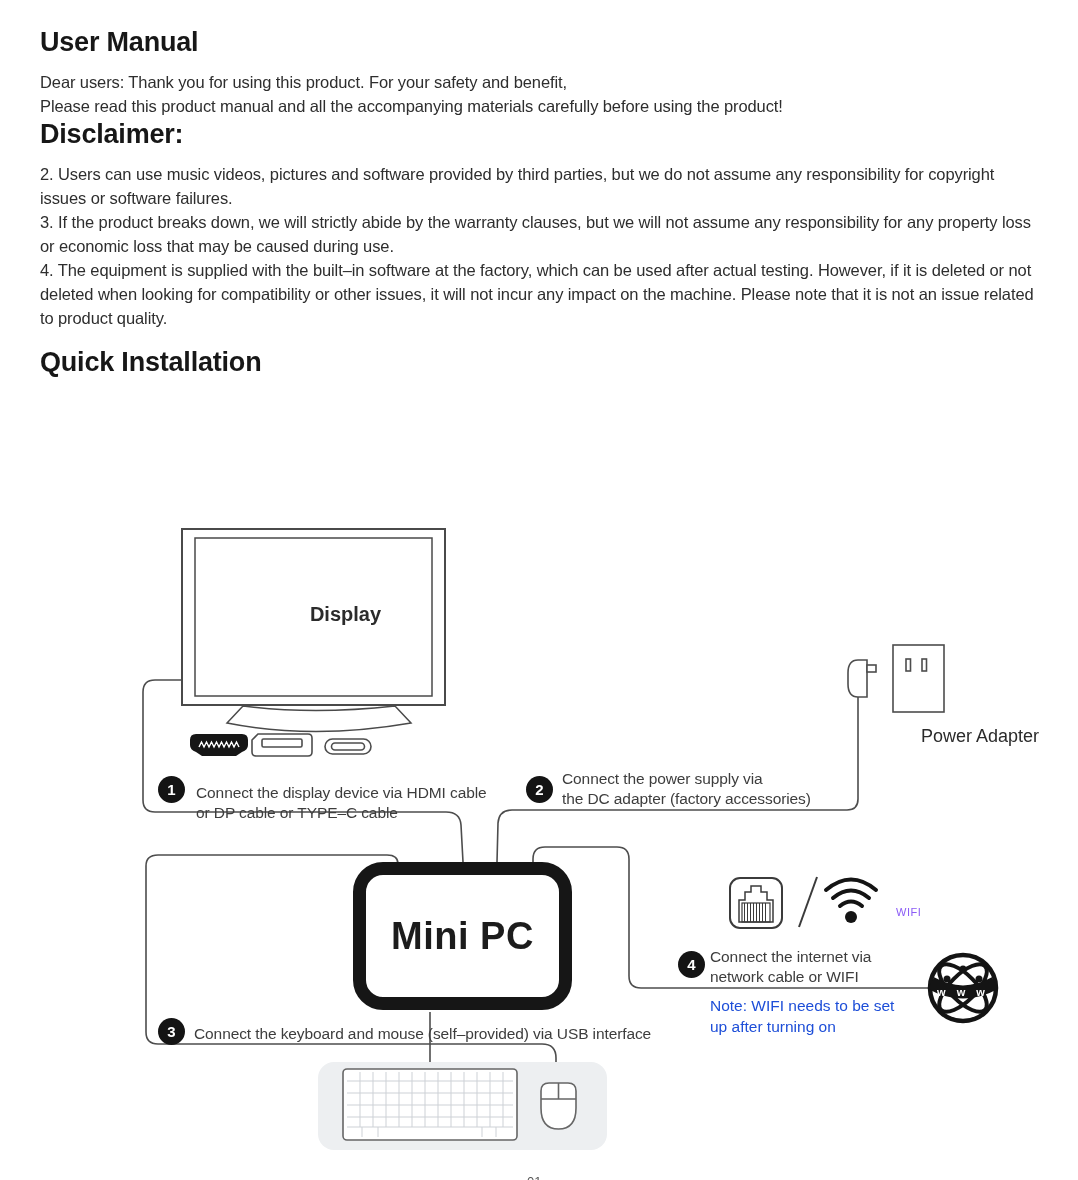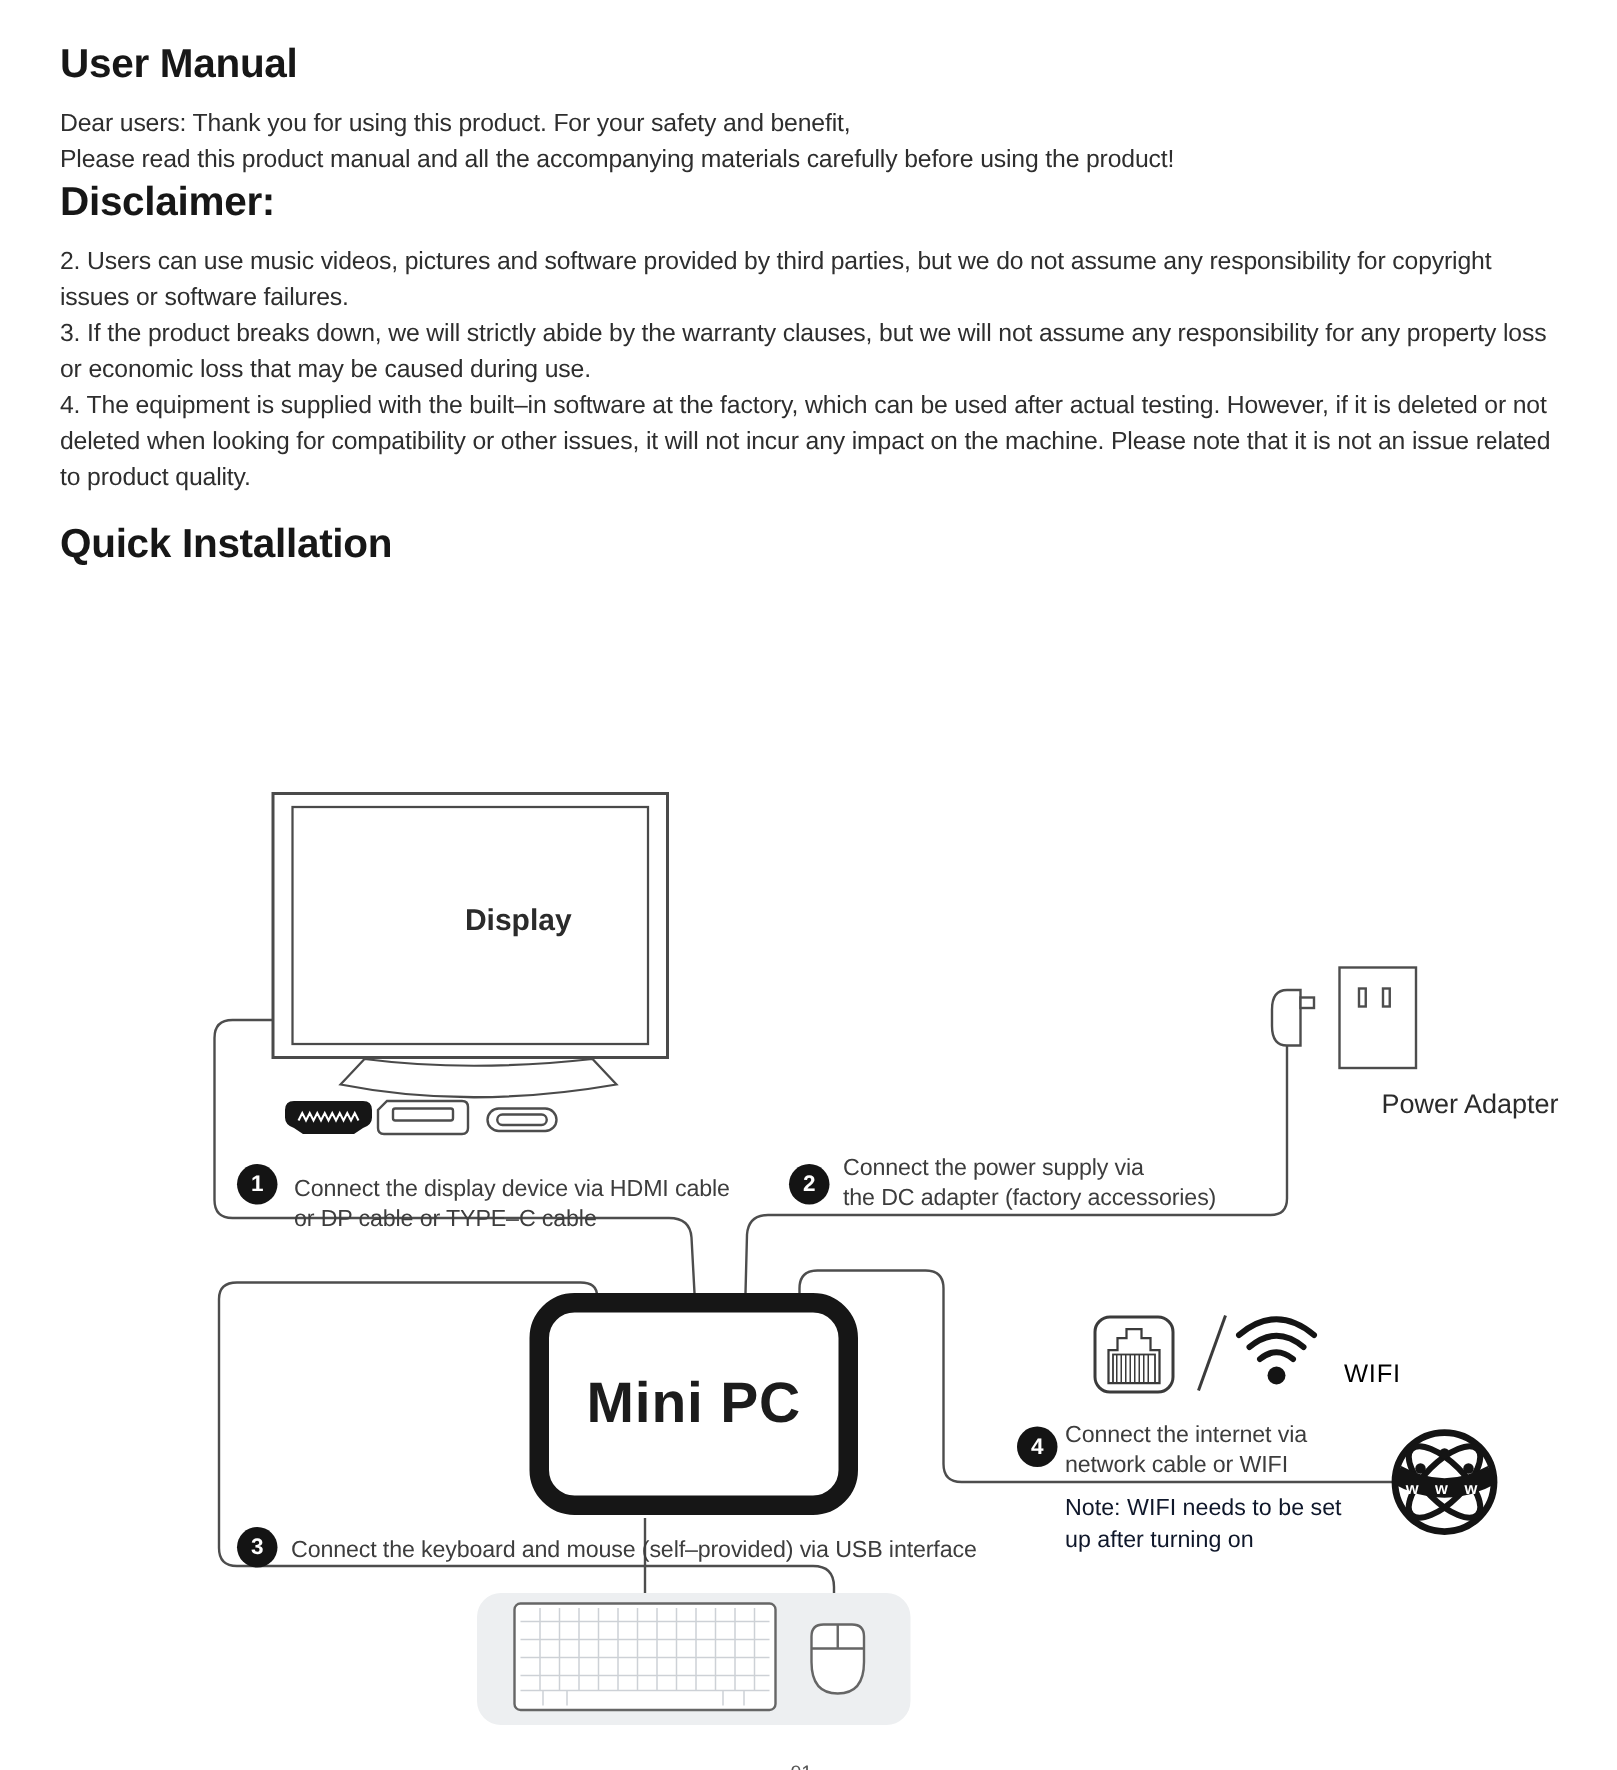--- a/index.html
+++ b/index.html
@@ -26,28 +26,28 @@
   .diagram svg{position:absolute;left:0;top:0;}
   .dlabel{position:absolute;color:#222;margin-left:32px;}
   .display-label{left:195px;top:93px;width:237px;text-align:center;font-size:20px;font-weight:700;color:#2b2b2b;}
   .minipc{
     position:absolute;left:353px;top:352px;width:219px;height:148px;box-sizing:border-box;
     border:13px solid #161616;border-radius:30px;background:#fff;
     display:flex;align-items:center;justify-content:center;
   }
   .minipc span{font-size:38px;font-weight:700;color:#1c1c1c;letter-spacing:0.5px;}
   .power-label{left:863px;top:216px;width:170px;text-align:center;font-size:18px;color:#2b2b2b;}
-  .wifi-label{left:864px;top:396px;font-size:17px;color:#000000;letter-spacing:0.5px;}
+  .wifi-label{left:864px;top:396px;font-size:11px;color:#8b5cf6;letter-spacing:0.5px;}
   .badge{
     position:absolute;width:27px;height:27px;border-radius:50%;background:#141414;color:#fff;
     display:flex;align-items:center;justify-content:center;font-size:15px;font-weight:700;
   }
   .steptext{position:absolute;font-size:15.5px;line-height:20px;color:#3d3d3d;letter-spacing:-0.1px;}
   .steptext div{white-space:nowrap;}
-  .notetext{position:absolute;font-size:15.5px;line-height:21px;color:#0f172a;}
+  .notetext{position:absolute;font-size:15.5px;line-height:21px;color:#1d4ed8;}
   .notetext div{white-space:nowrap;}
   .page-num{position:absolute;left:527px;top:664px;font-size:13px;color:#555;}
 </style>
 </head>
 <body>
 
 <div class="page">
 
   <div class="text-col">
     <h1 class="sec">User Manual</h1>

